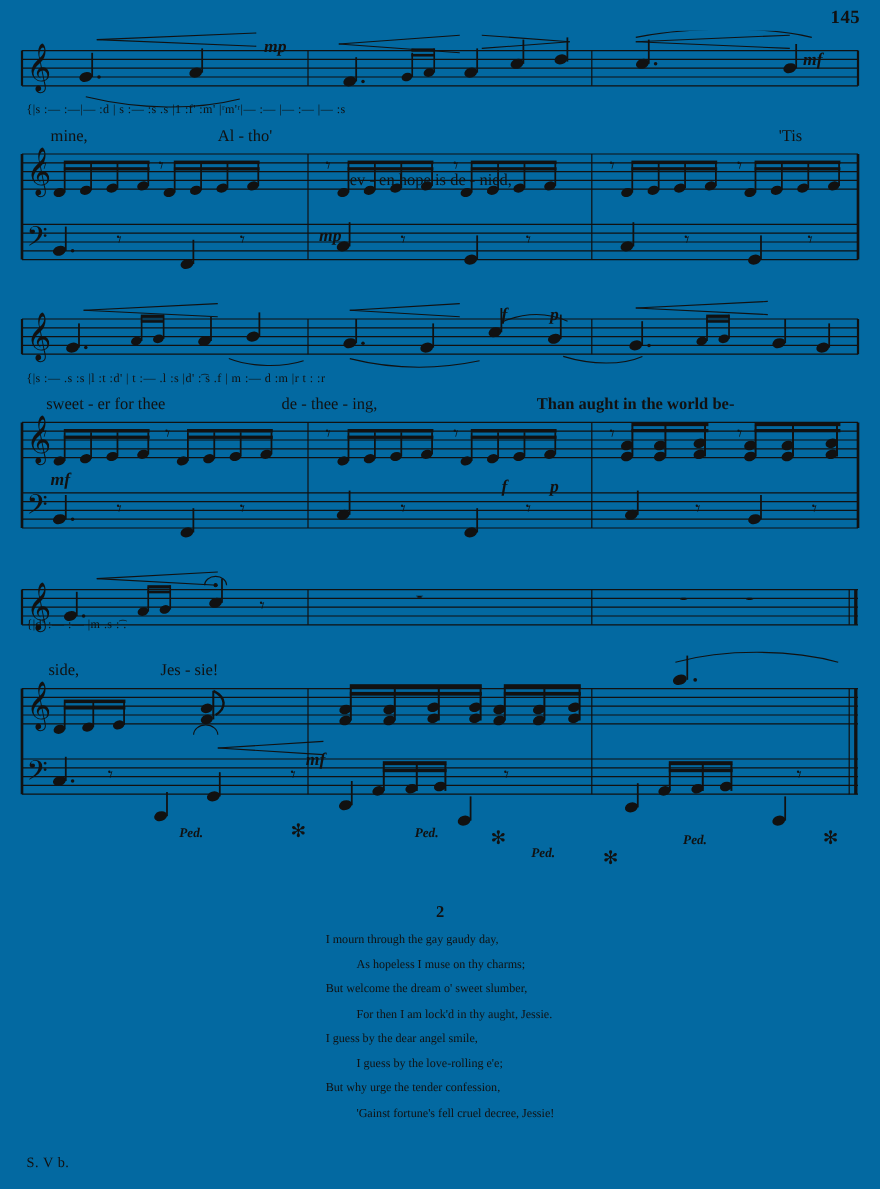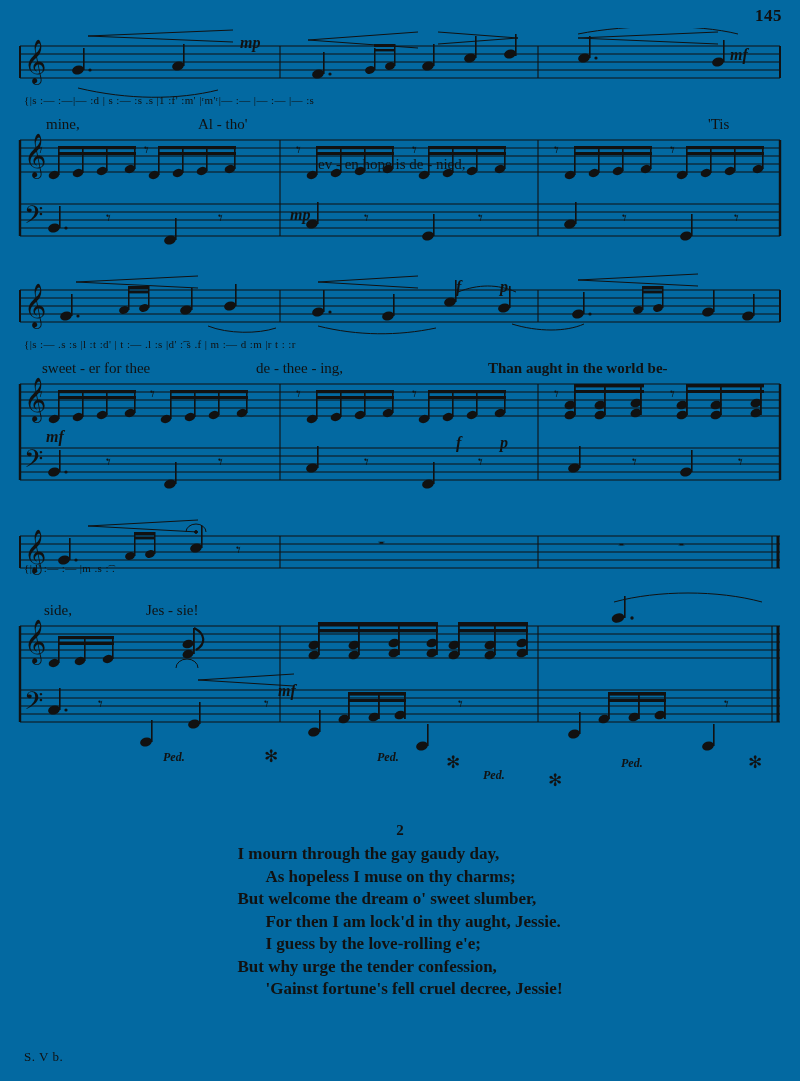--- a/index.html
+++ b/index.html
@@ -91,23 +91,22 @@
   .verse-number {
     font-family: "Liberation Serif", serif;
     font-weight: bold;
     font-size: 15px;
     margin-bottom: 4px;
   }
   .verse-lines {
     display: inline-block;
     text-align: left;
     font-family: "Liberation Serif", serif;
-    font-size: 17px;
+    font-size: 11px;
     line-height: 22.5px;
-    font-weight: bold;
   }
   .verse-lines div.indent {
     padding-left: 28px;
   }
 
   .footer {
     position: absolute;
     left: 24px;
     bottom: 16px;
     font-family: "Liberation Serif", serif;
@@ -696,20 +695,21 @@
     <div class="pedal-star" style="left:730px; top:234px;">✻</div>
   </div>
 
   <div class="verse">
     <div class="verse-number">2</div>
     <div class="verse-lines">
       <div>I mourn through the gay gaudy day,</div>
       <div class="indent">As hopeless I muse on thy charms;</div>
       <div>But welcome the dream o' sweet slumber,</div>
       <div class="indent">For then I am lock'd in thy aught, Jessie.</div>
+      <div>I guess by the dear angel smile,</div>
       <div class="indent">I guess by the love-rolling e'e;</div>
       <div>But why urge the tender confession,</div>
       <div class="indent">'Gainst fortune's fell cruel decree, Jessie!</div>
     </div>
   </div>
 
   <div class="footer">S. V b.</div>
 
 </div>
 

